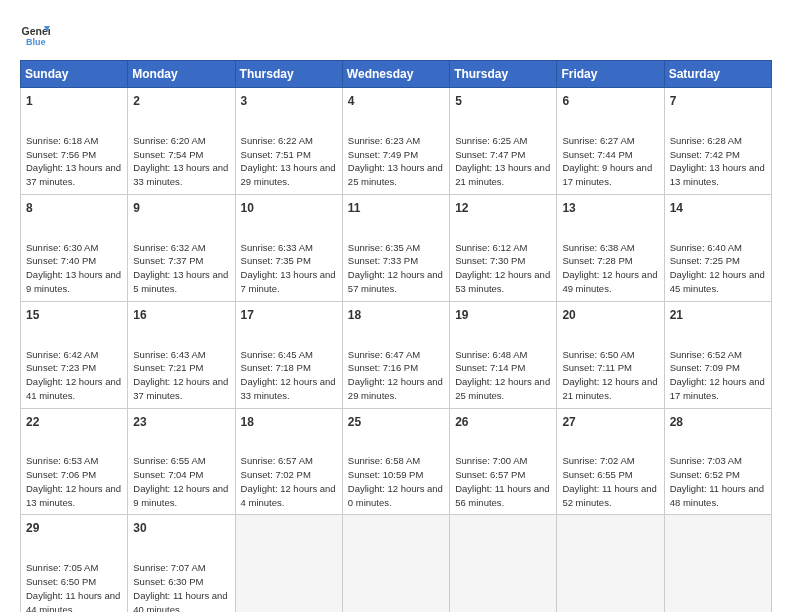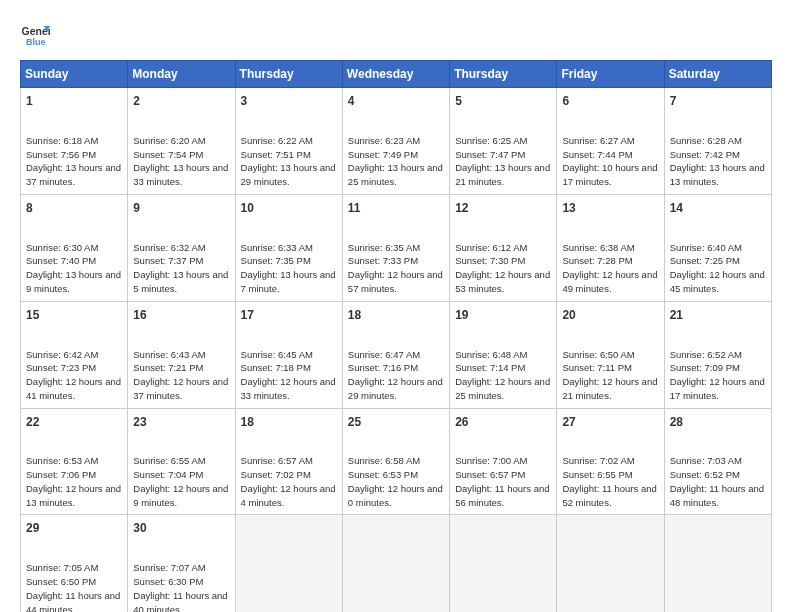--- a/index.html
+++ b/index.html
@@ -126,21 +126,21 @@
         <td>
           <span class="day-num">4</span>
           <div class="day-info"><span>Sunrise: 6:23 AM</span><br><span>Sunset: 7:49 PM</span><br><span>Daylight: 13 hours and 25 minutes.</span></div>
         </td>
         <td>
           <span class="day-num">5</span>
           <div class="day-info"><span>Sunrise: 6:25 AM</span><br><span>Sunset: 7:47 PM</span><br><span>Daylight: 13 hours and 21 minutes.</span></div>
         </td>
         <td>
           <span class="day-num">6</span>
-          <div class="day-info"><span>Sunrise: 6:27 AM</span><br><span>Sunset: 7:44 PM</span><br><span>Daylight: 10 hours and 17 minutes.</span></div>
+          <div class="day-info"><span>Sunrise: 6:27 AM</span><br><span>Sunset: 7:44 PM</span><br><span>Daylight: 9 hours and 17 minutes.</span></div>
         </td>
         <td>
           <span class="day-num">7</span>
           <div class="day-info"><span>Sunrise: 6:28 AM</span><br><span>Sunset: 7:42 PM</span><br><span>Daylight: 13 hours and 13 minutes.</span></div>
         </td>
       </tr>
       <tr class="week-row">
         <td>
           <span class="day-num">8</span>
           <div class="day-info"><span>Sunrise: 6:30 AM</span><br><span>Sunset: 7:40 PM</span><br><span>Daylight: 13 hours and 9 minutes.</span></div>
@@ -208,21 +208,21 @@
         <td>
           <span class="day-num">23</span>
           <div class="day-info"><span>Sunrise: 6:55 AM</span><br><span>Sunset: 7:04 PM</span><br><span>Daylight: 12 hours and 9 minutes.</span></div>
         </td>
         <td>
           <span class="day-num">18</span>
           <div class="day-info"><span>Sunrise: 6:57 AM</span><br><span>Sunset: 7:02 PM</span><br><span>Daylight: 12 hours and 4 minutes.</span></div>
         </td>
         <td>
           <span class="day-num">25</span>
-          <div class="day-info"><span>Sunrise: 6:58 AM</span><br><span>Sunset: 6:53 PM</span><br><span>Daylight: 12 hours and 0 minutes.</span></div>
+          <div class="day-info"><span>Sunrise: 6:58 AM</span><br><span>Sunset: 10:59 PM</span><br><span>Daylight: 12 hours and 0 minutes.</span></div>
         </td>
         <td>
           <span class="day-num">26</span>
           <div class="day-info"><span>Sunrise: 7:00 AM</span><br><span>Sunset: 6:57 PM</span><br><span>Daylight: 11 hours and 56 minutes.</span></div>
         </td>
         <td>
           <span class="day-num">27</span>
           <div class="day-info"><span>Sunrise: 7:02 AM</span><br><span>Sunset: 6:55 PM</span><br><span>Daylight: 11 hours and 52 minutes.</span></div>
         </td>
         <td>

